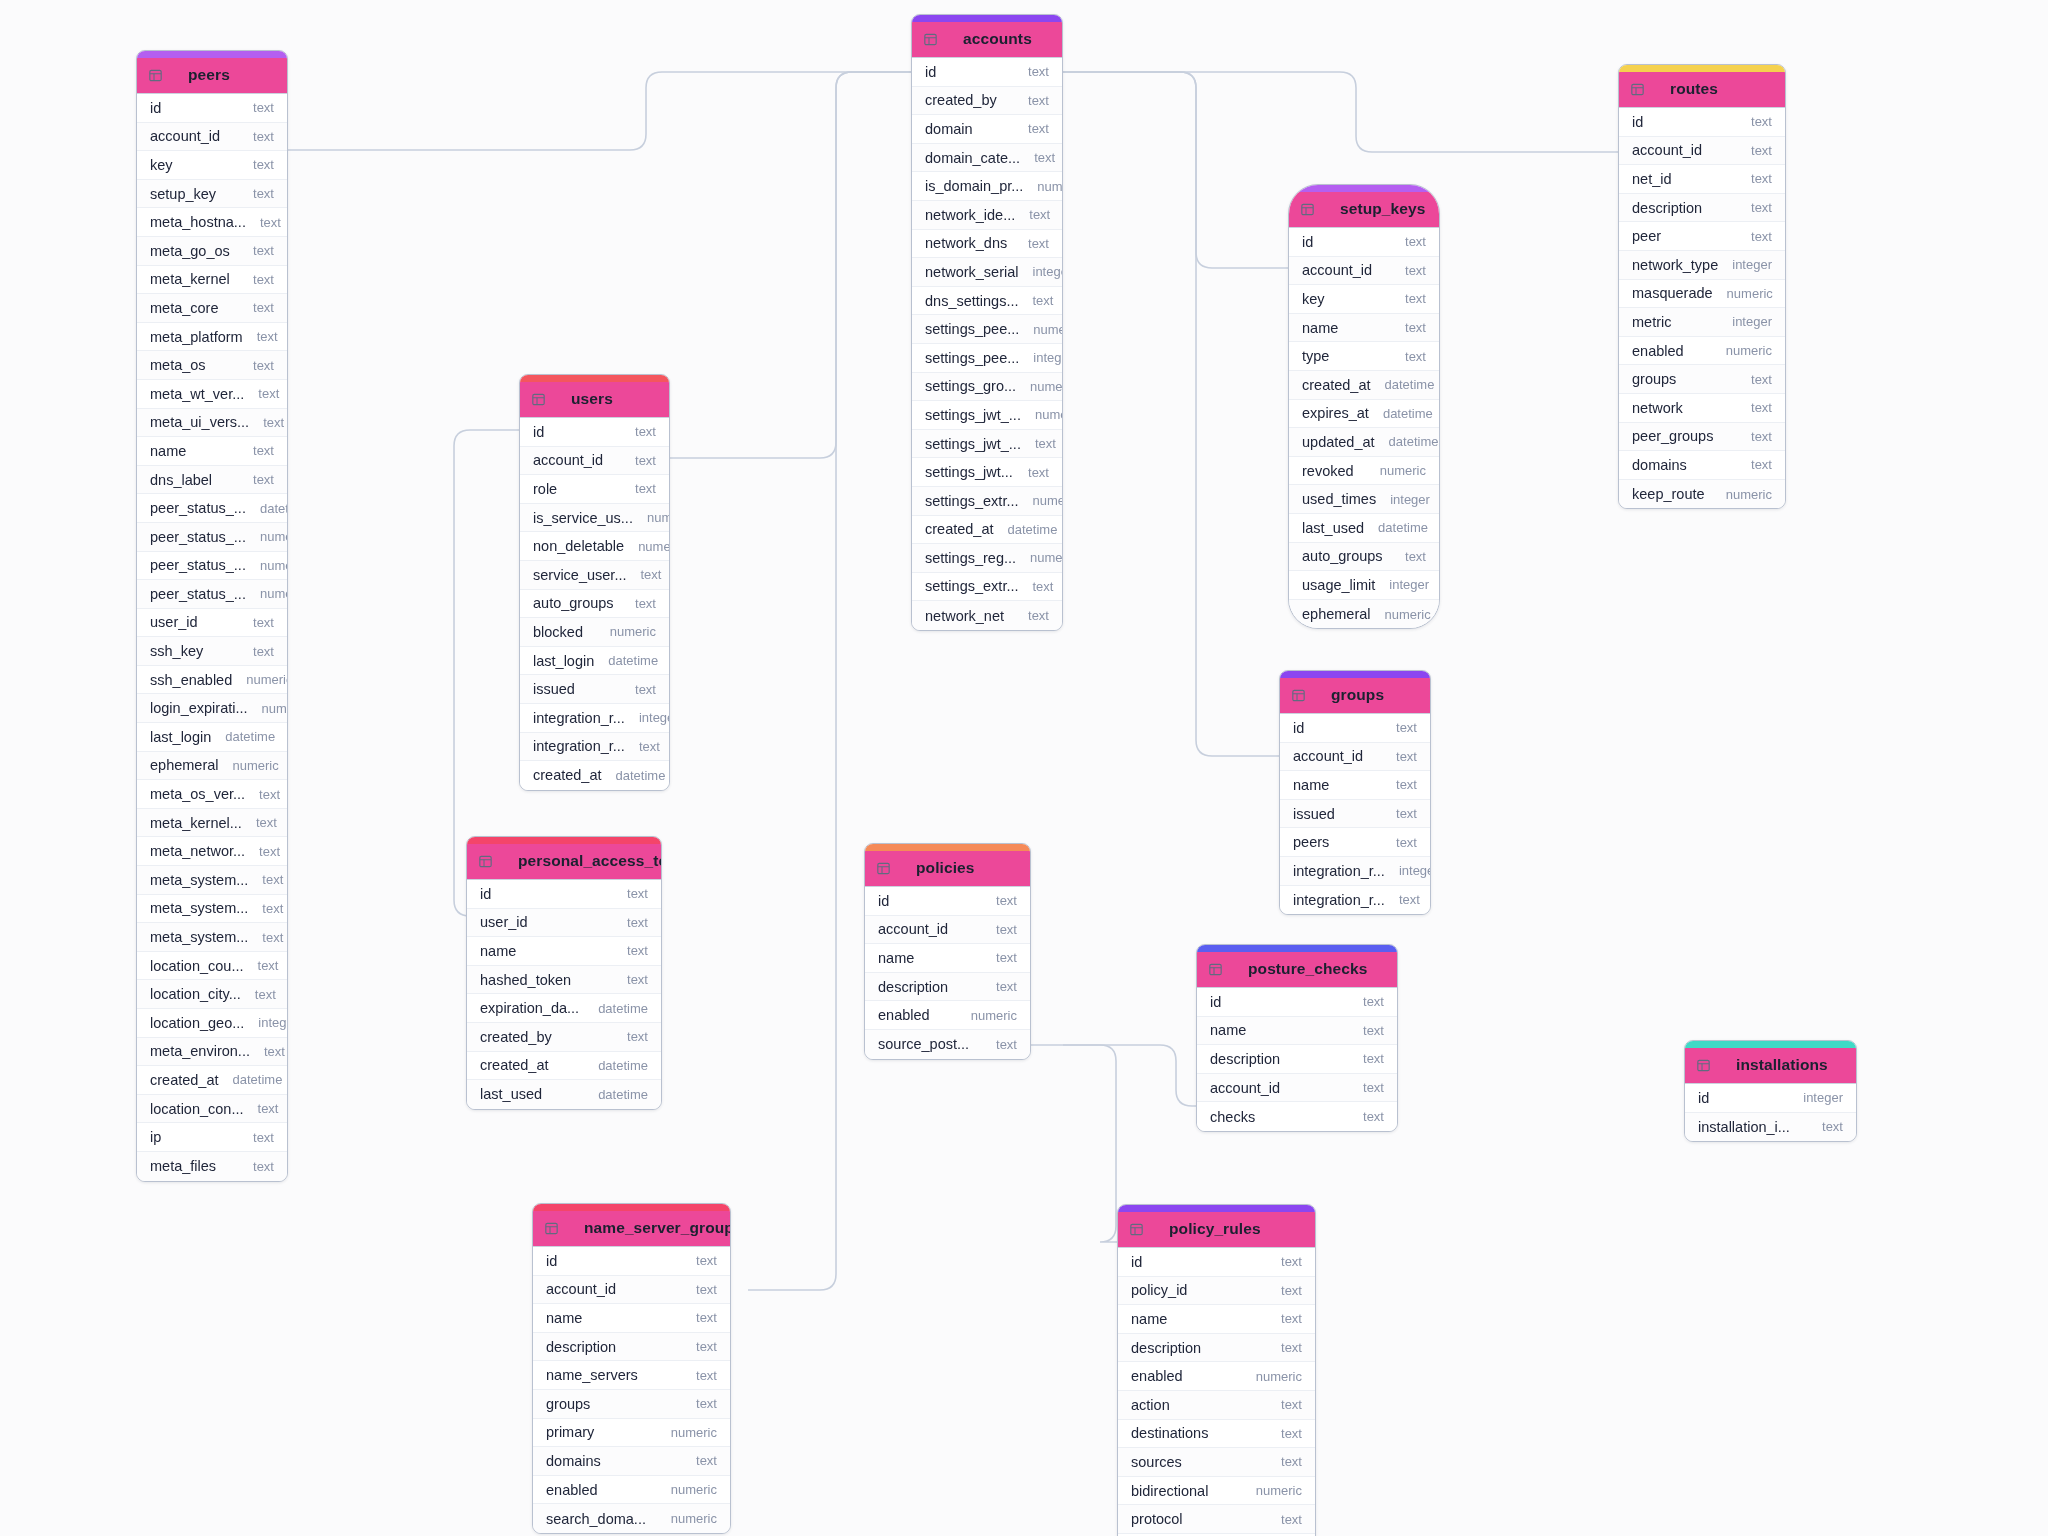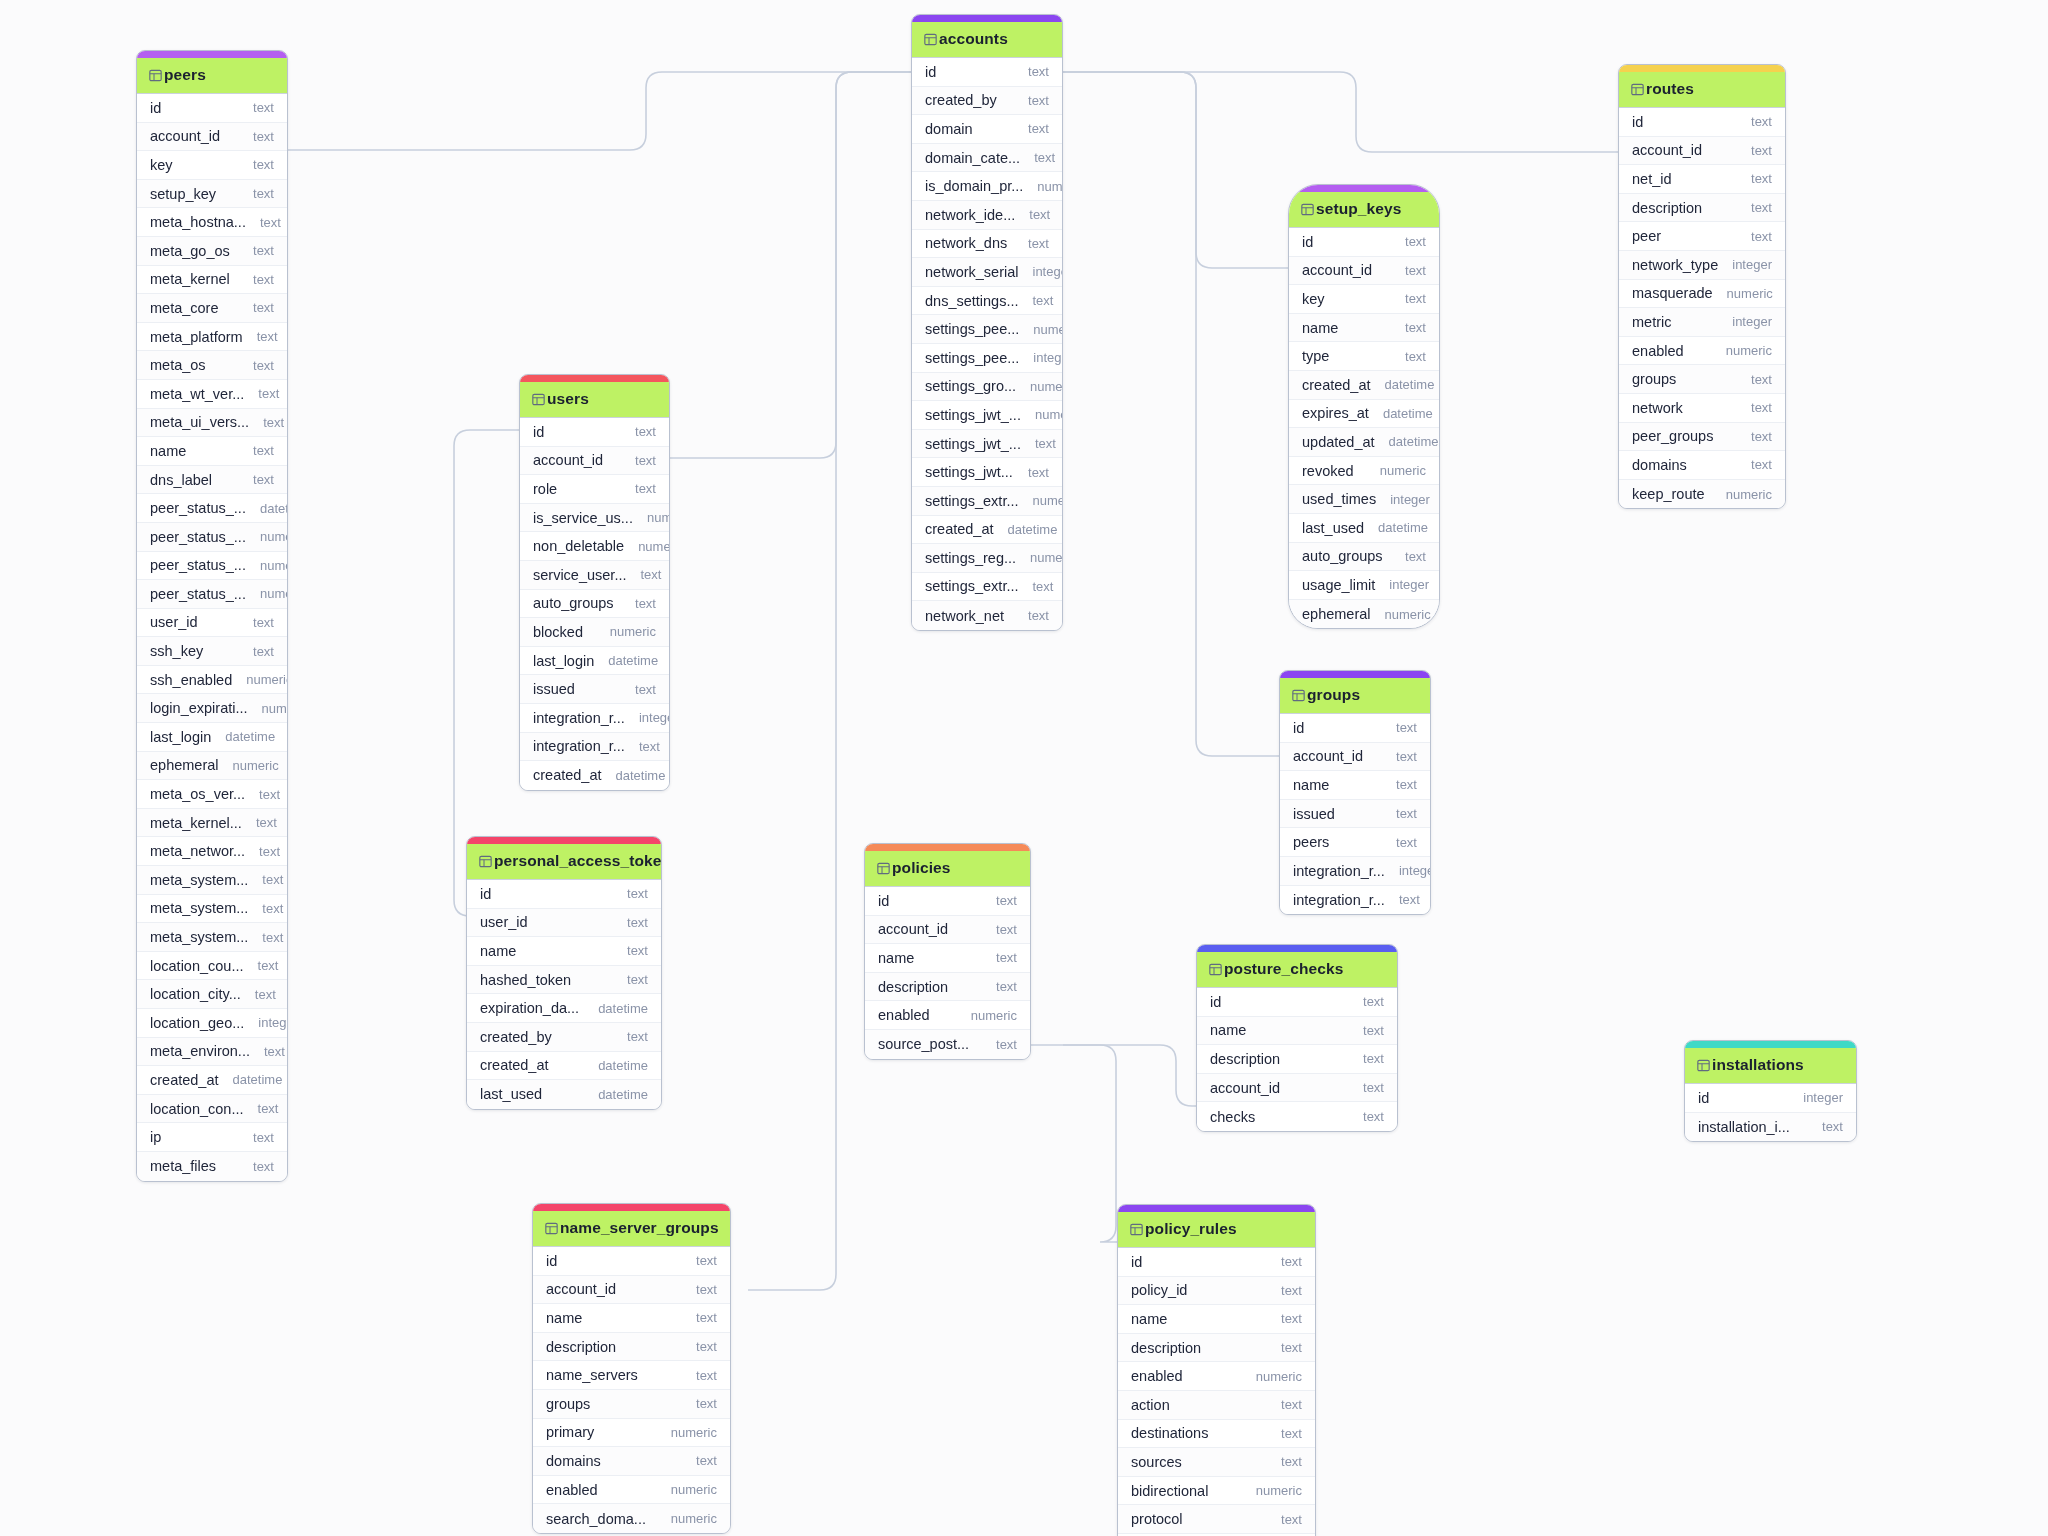--- a/index.html
+++ b/index.html
@@ -17,22 +17,22 @@
   .table {
     position: absolute;
     background: #ffffff;
     border: 1px solid #b9c1d0;
     border-radius: 9px;
     box-shadow: 0 1px 3px rgba(25,35,60,.10);
     overflow: hidden;
   }
   .accent { height: 7px; width: 100%; }
   .thead {
-    display: flex; align-items: center; gap: 2px;
-    background: #bef264;
+    display: flex; align-items: center; gap: 26px;
+    background: #ec4899;
     padding: 8px 0 9px 12px;
     border-bottom: 1px solid #cbd2de;
   }
   .thead .tname {
     font-size: 15.5px; font-weight: bold; color: #1b2130;
     letter-spacing: .1px; white-space: nowrap;
   }
   .ticon { flex: 0 0 auto; display:block; }
   .row {
     display: flex; align-items: center; justify-content: space-between;

